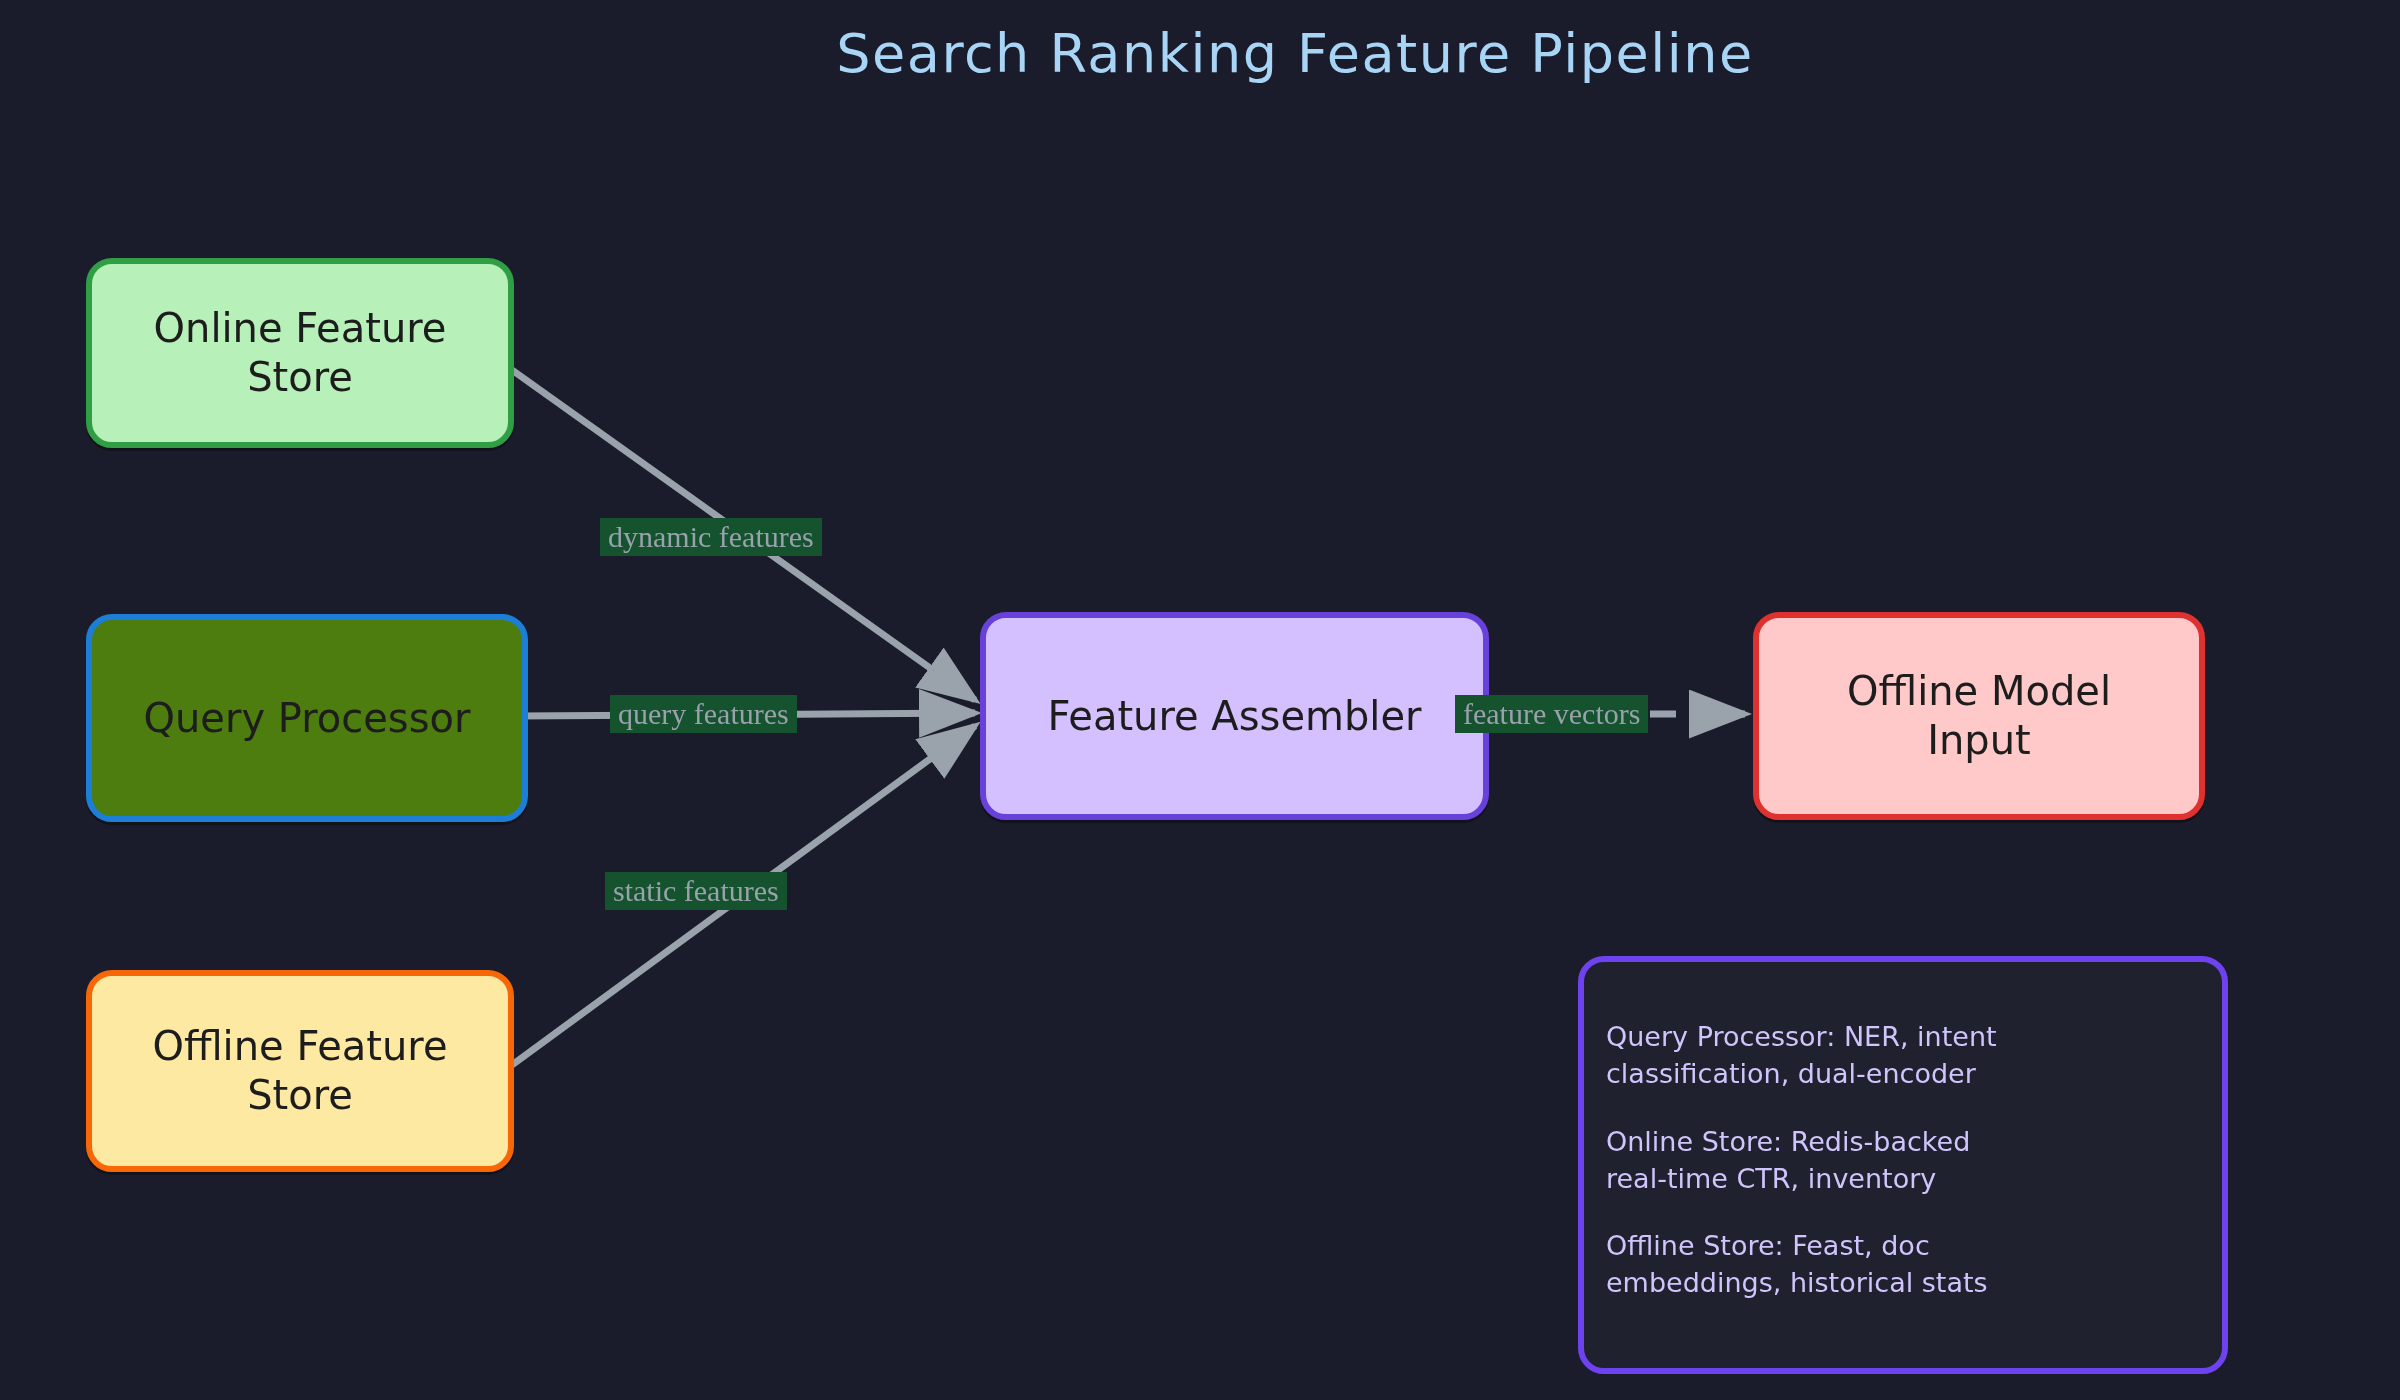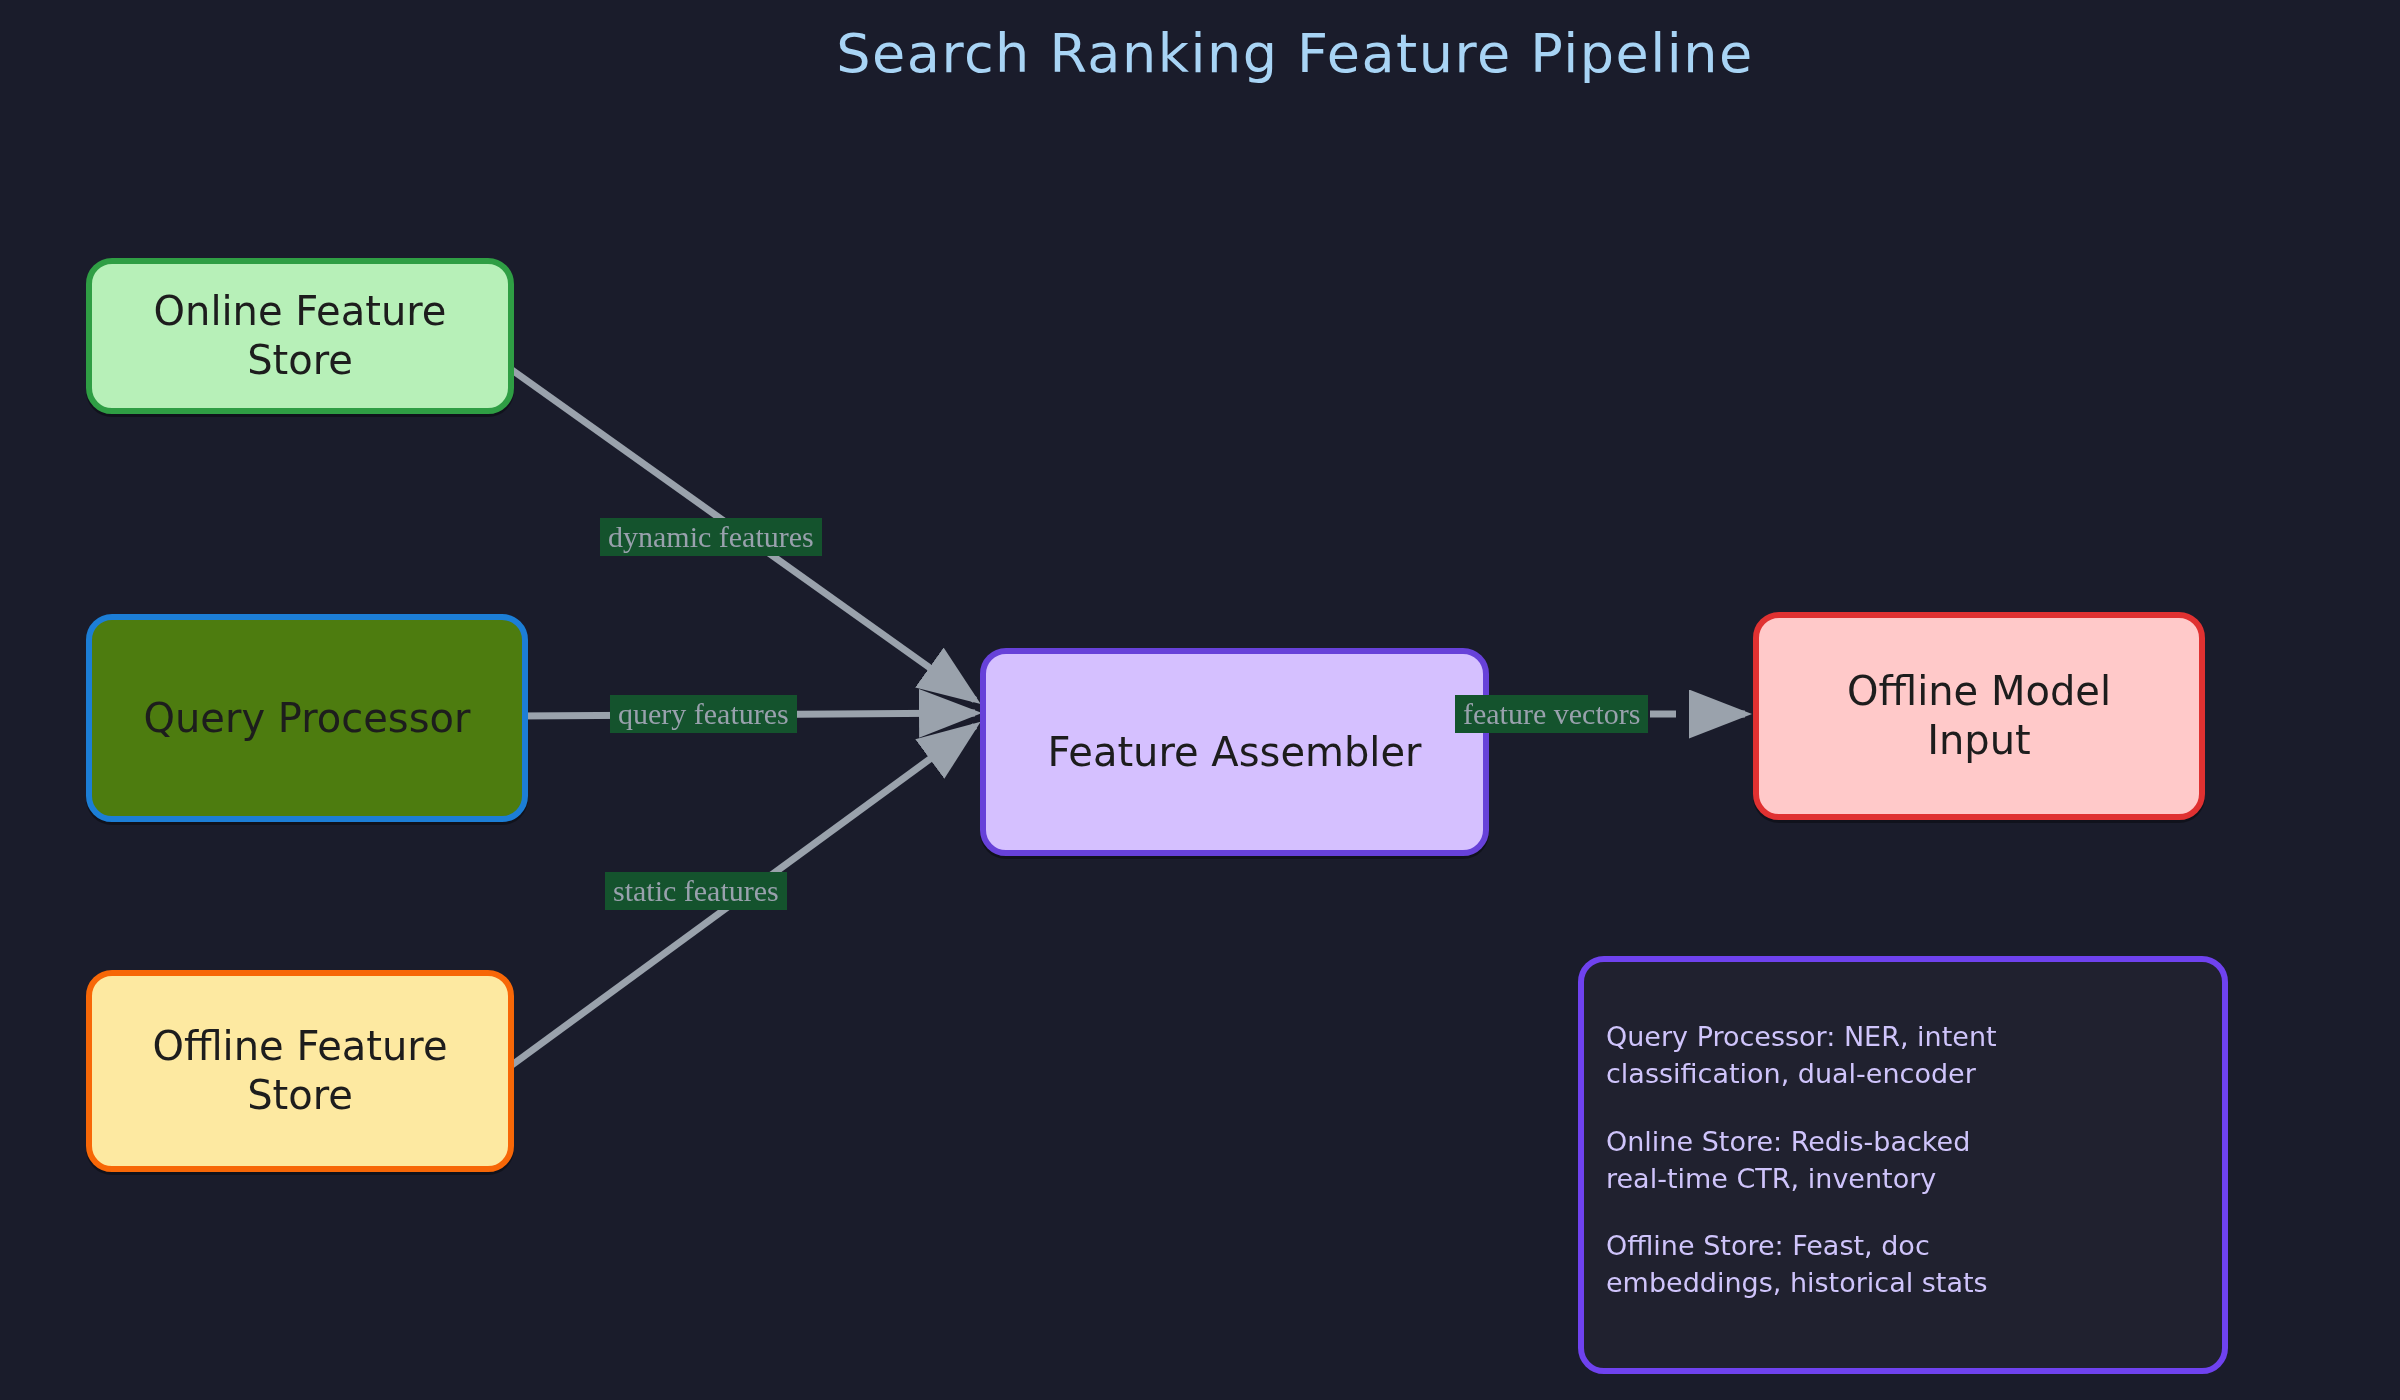--- a/index.html
+++ b/index.html
@@ -48,28 +48,28 @@
     border-width: 6px;
     border-style: solid;
     color: #1d1d1d;
     font-size: 40px;
     line-height: 1.22;
     padding: 6px 18px;
     font-family: "DejaVu Sans", sans-serif;
     box-shadow: 0 3px 0 rgba(0,0,0,0.35);
   }
   .node-label { display: block; white-space: pre-line; }
-  .node-online   { left: 86px;  top: 258px;  width: 428px; height: 156px;
+  .node-online   { left: 86px;  top: 258px;  width: 428px; height: 190px;
                    background: #b7f0b8; border-color: #2f9e44; }
   .node-query    { left: 86px;  top: 614px;  width: 442px; height: 208px;
                    background: #4d7c0f; border-color: #1c7ed6; }
   .node-offline  { left: 86px;  top: 970px;  width: 428px; height: 202px;
                    background: #fde9a1; border-color: #f76707; }
   .node-assembler{ left: 980px; top: 612px;  width: 509px; height: 208px;
-                   background: #d5c0ff; border-color: #6741d9; margin-top: 36px; }
+                   background: #d5c0ff; border-color: #6741d9; }
   .node-ranking  { left: 1753px;top: 612px;  width: 452px; height: 208px;
                    background: #ffc9c9; border-color: #e03131; }
 
   .edge-label {
     position: absolute;
     color: #99a1ad;
     font-size: 30px;
     font-family: Liberation Serif, serif;
     white-space: nowrap;
     text-align: center;

